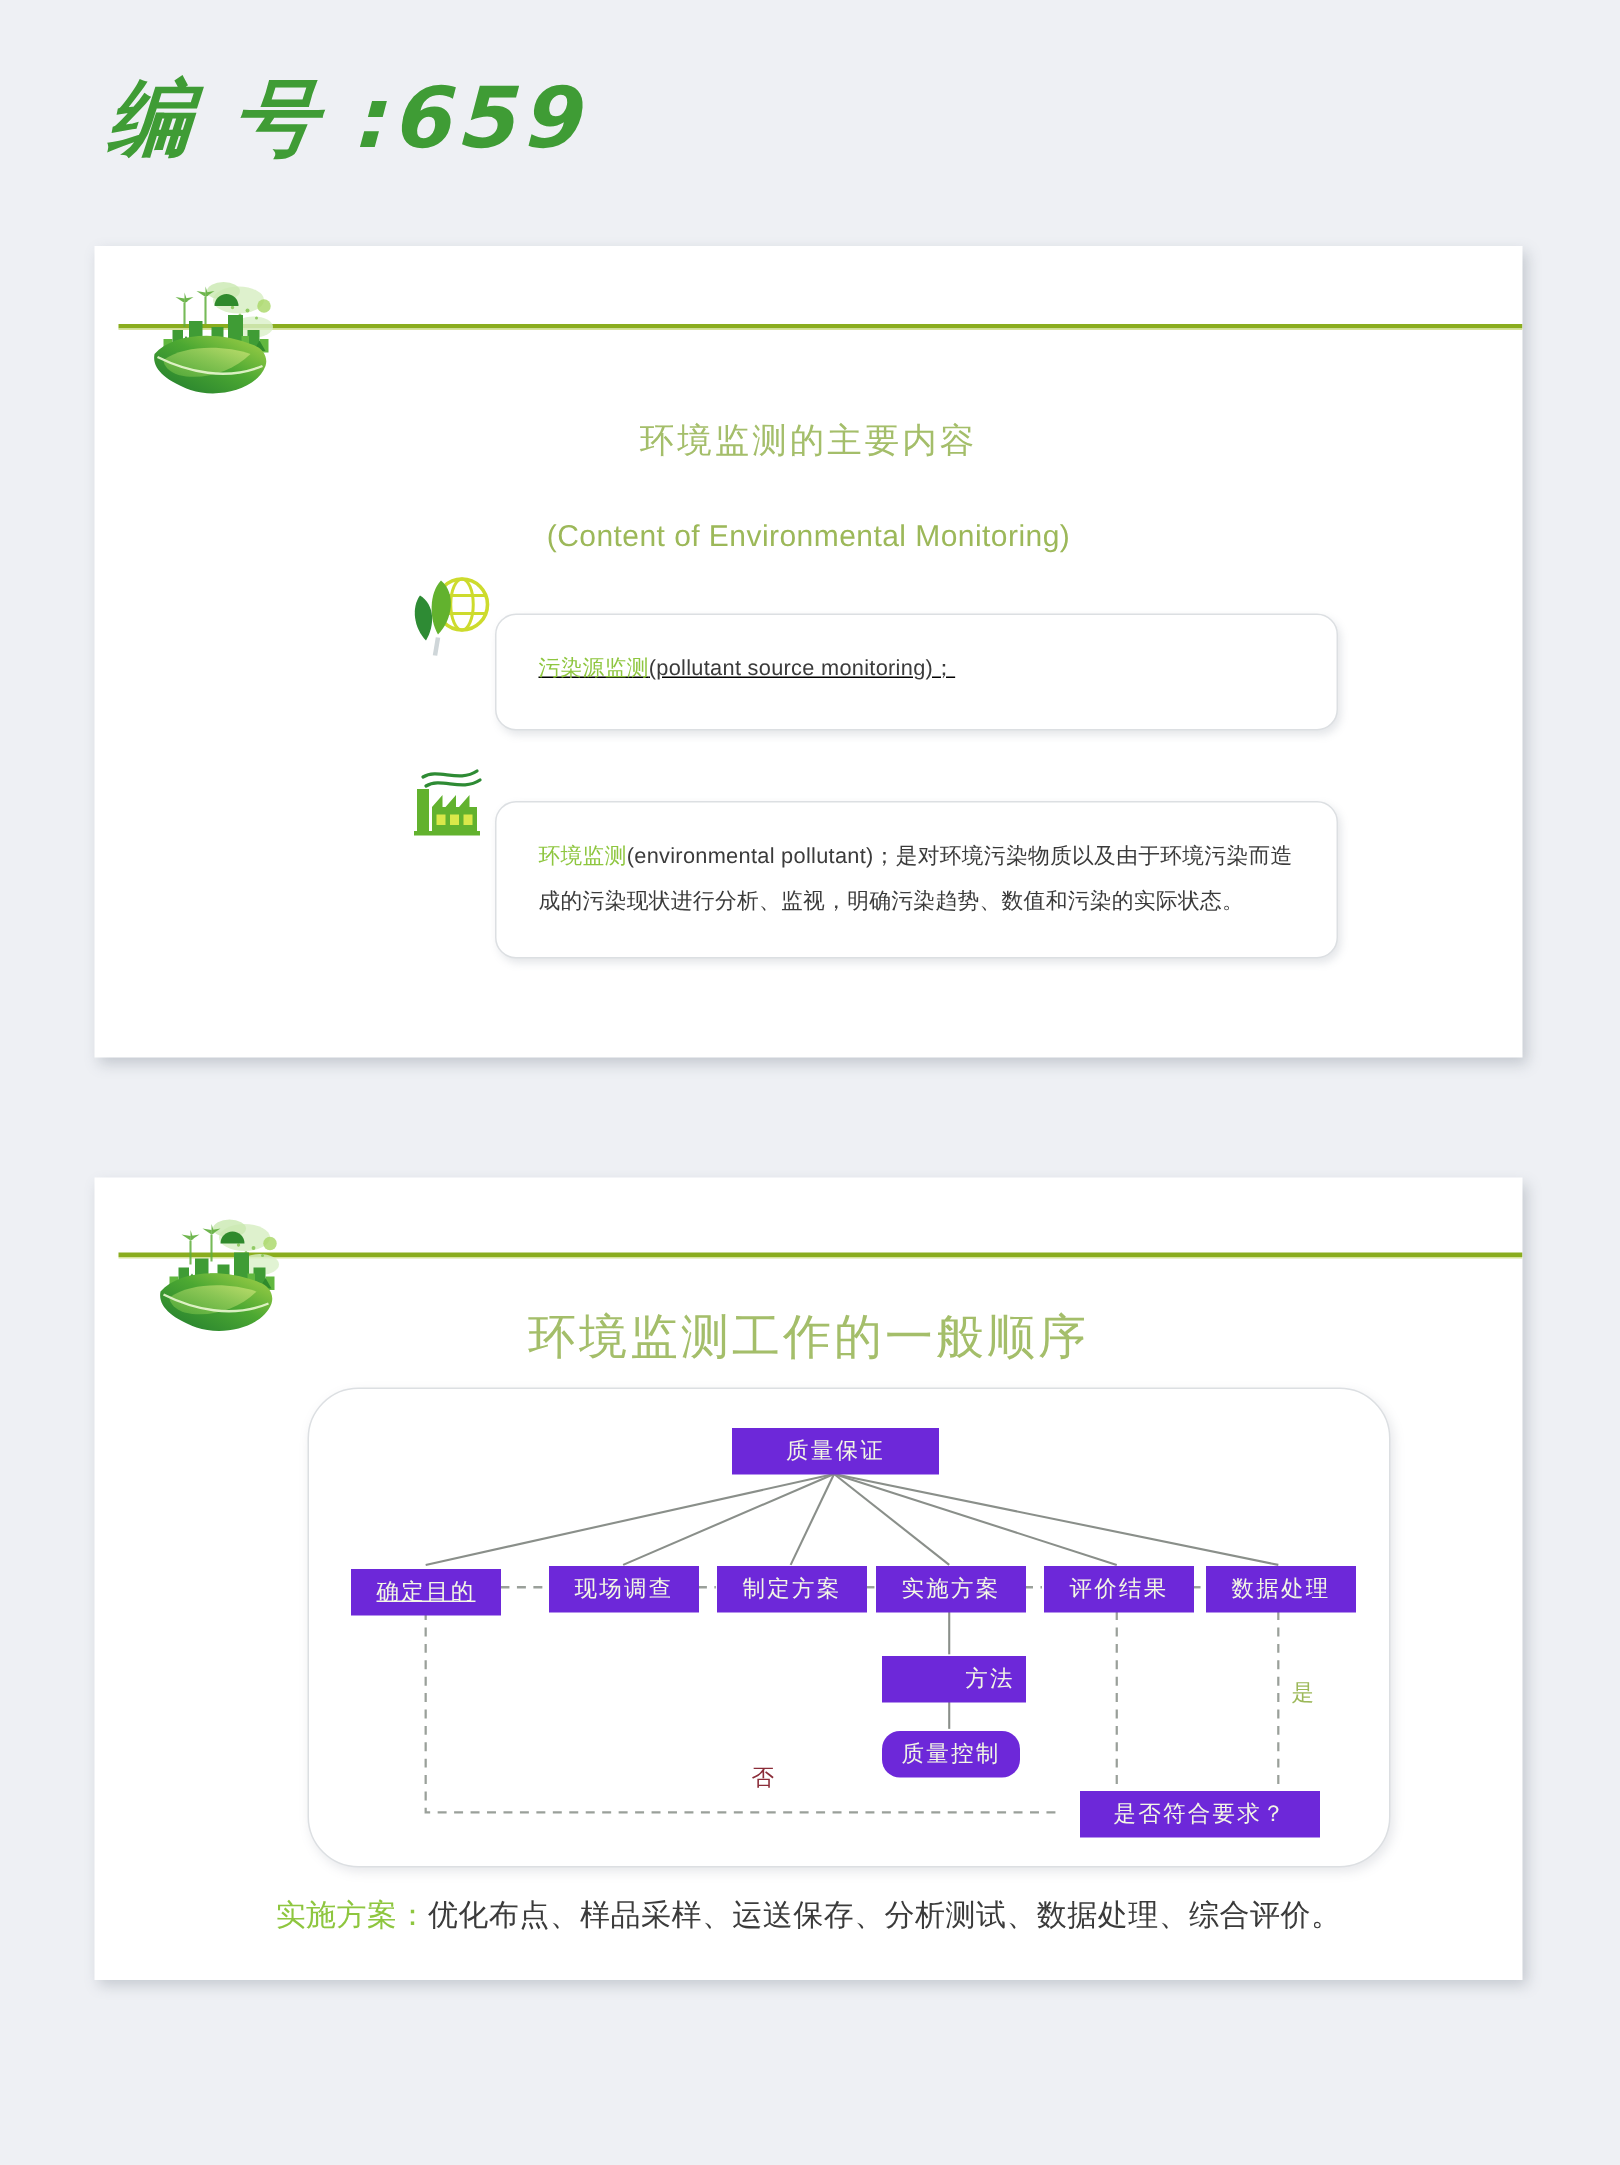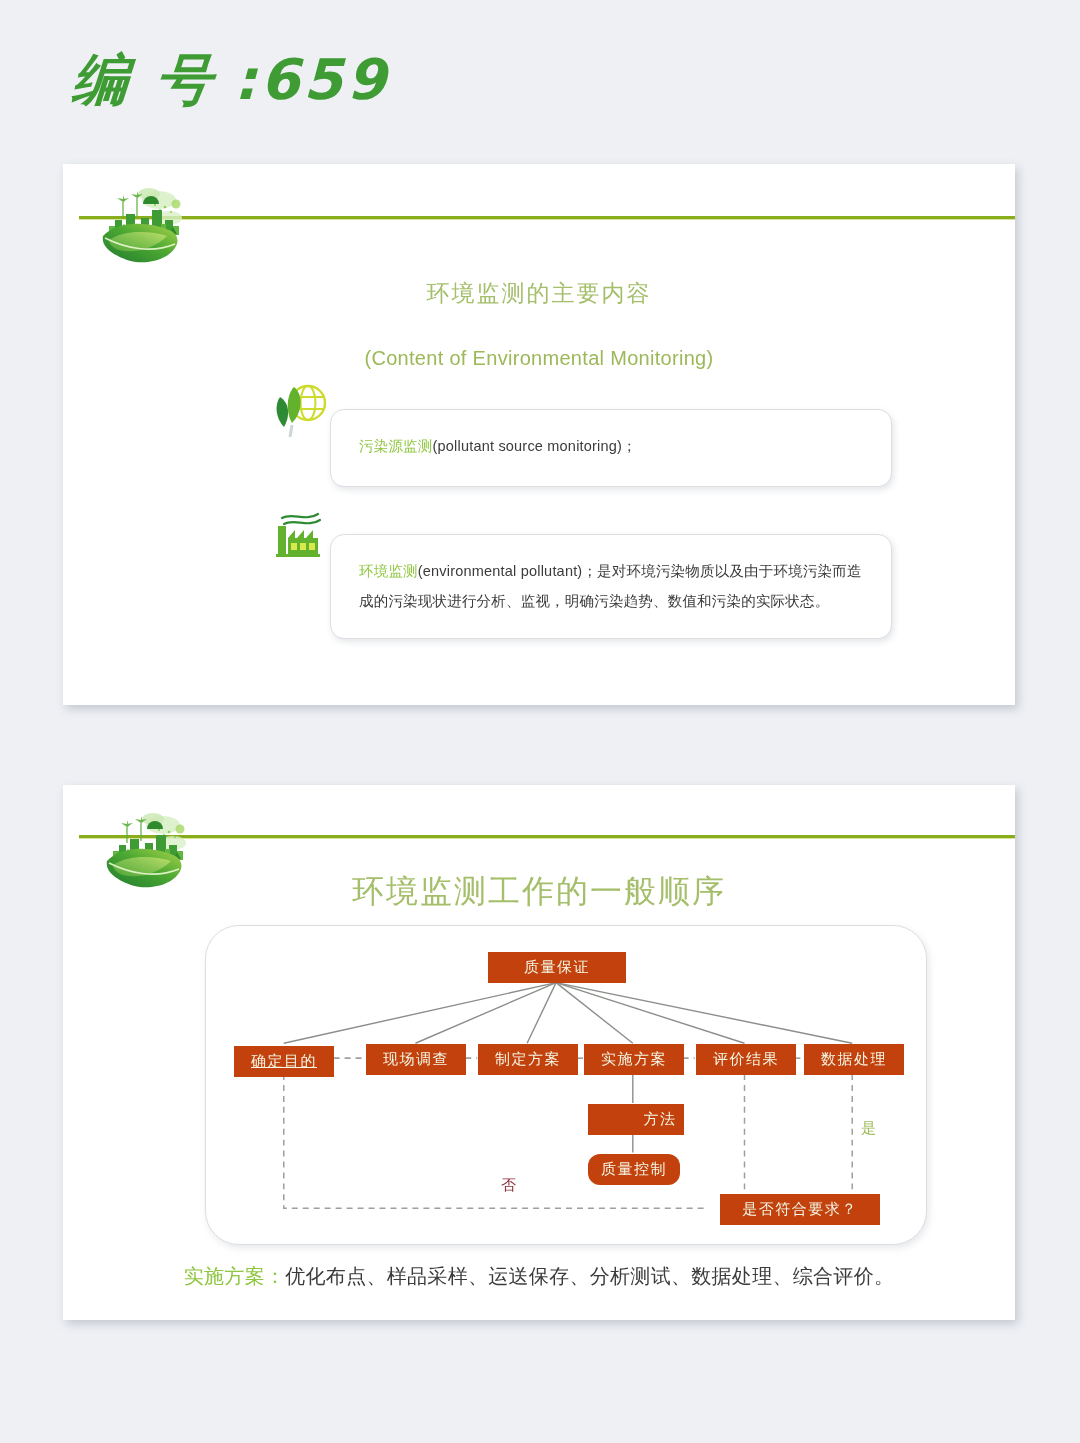--- a/index.html
+++ b/index.html
@@ -104,21 +104,21 @@
   .row-box {
     position: absolute;
     left: 62px; top: 0;
     width: 562px;
     background: #fff;
     border: 1px solid #dcdfe2;
     border-radius: 14px;
     box-shadow: 2px 3px 6px rgba(120,130,145,.20);
     padding: 22px 28px;
   }
-  #row-1 .row-box { min-height: 78px; }
+  #row-1 .row-box { min-height: 78px; text-decoration: underline; }
   #row-2 .row-box { min-height: 88px; }
 
   .row-text {
     font-size: 14.5px;
     line-height: 2.05;
     color: #3b3b3b;
     letter-spacing: .2px;
   }
   .hl-green { color: #8ec63f; }
 
@@ -131,21 +131,21 @@
     border-radius: 34px;
     background: #fff;
     box-shadow: 2px 3px 7px rgba(120,130,145,.18);
   }
   .flow-svg {
     position: absolute; inset: 0;
     width: 100%; height: 100%;
   }
   .flow-node {
     position: absolute;
-    background: #c2410c;
+    background: #6d28d9;
     color: #f3f7e5;
     font-family: "DejaVu Serif", "Liberation Serif", serif;
     font-size: 15px;
     letter-spacing: 1.5px;
     text-align: center;
     line-height: 31px;
     height: 31px;
     white-space: nowrap;
     z-index: 3;
   }

